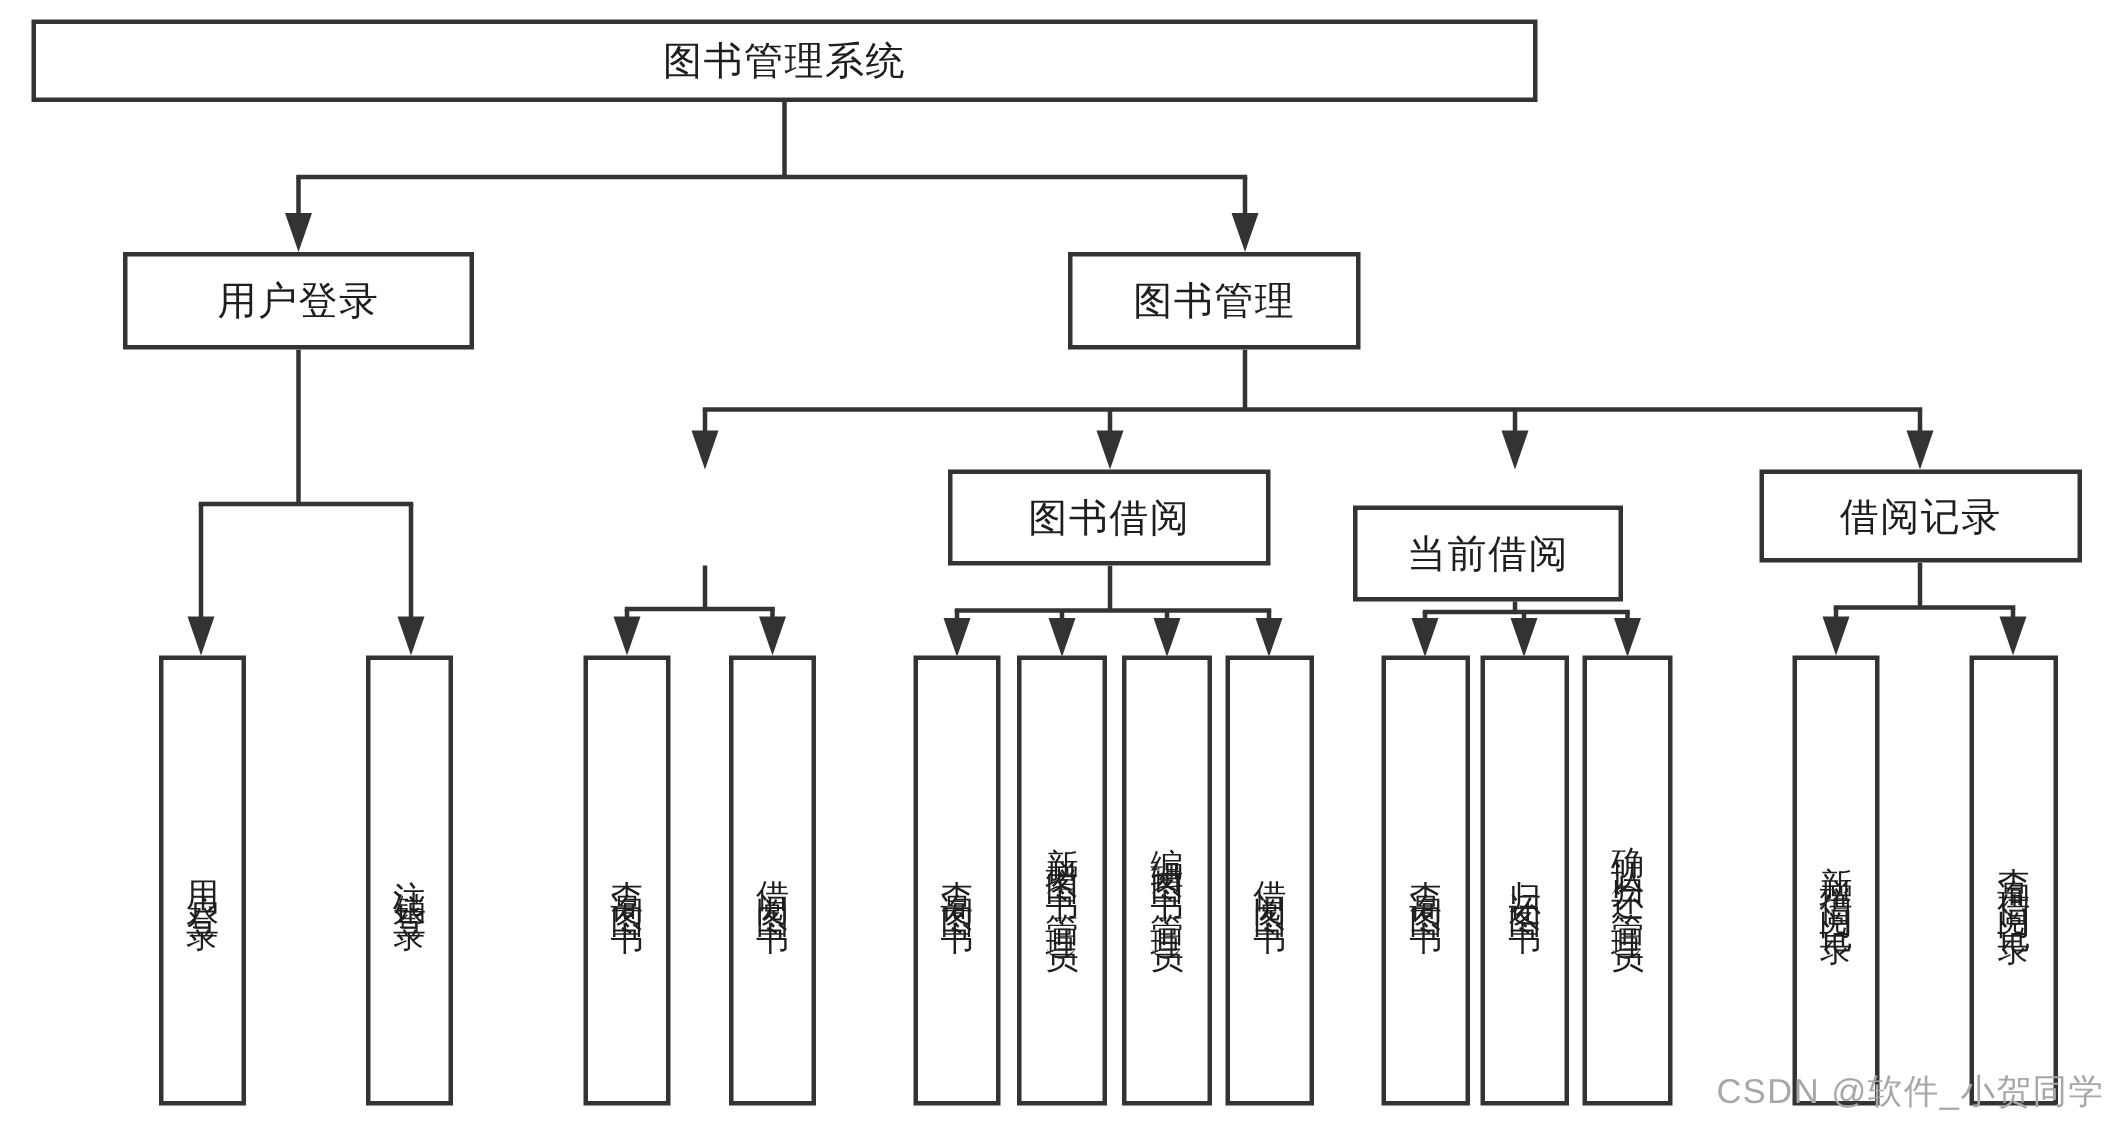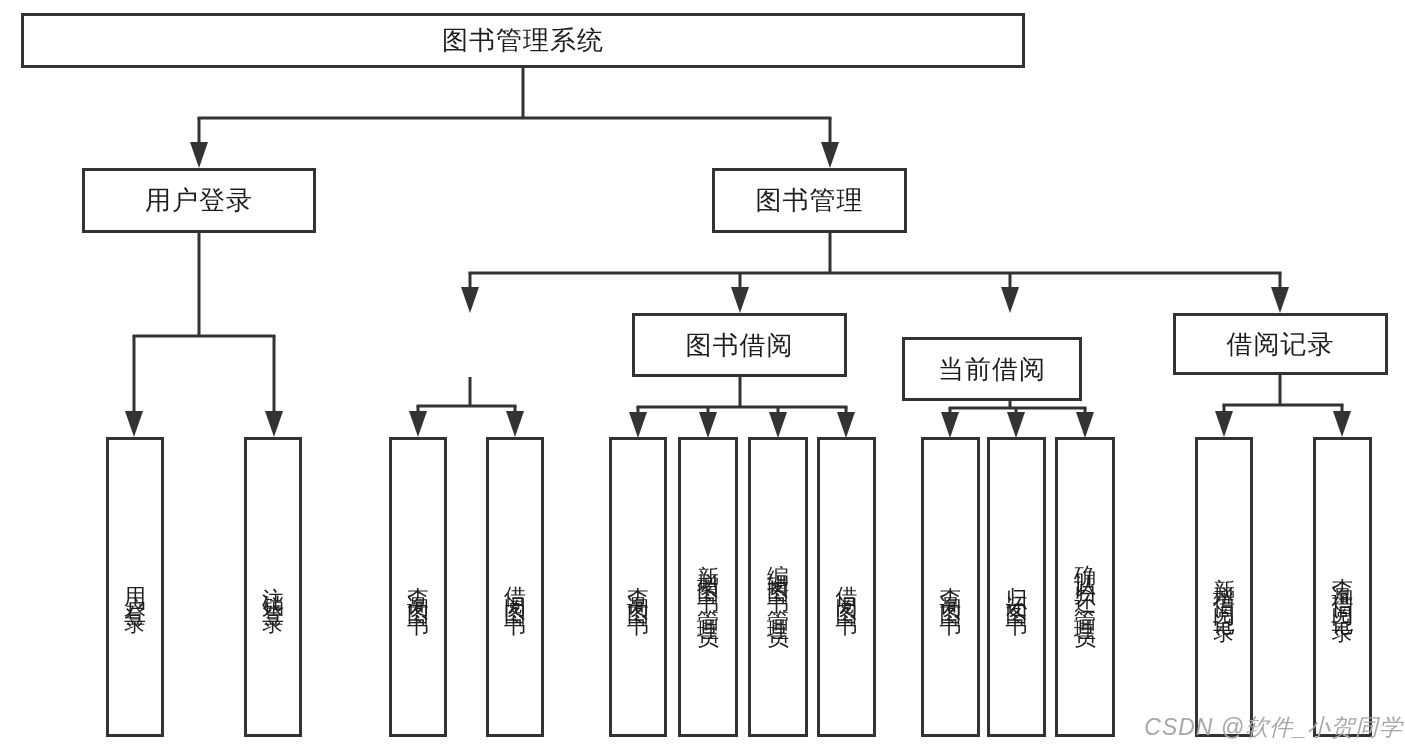--- a/index.html
+++ b/index.html
@@ -61,21 +61,20 @@
   .lf13 { left: 1313px; width: 59px; }
   .watermark {
     position: absolute;
     right: 2px;
     top: 712px;
     font-size: 23px;
     color: #a9a6a6;
     letter-spacing: 1px;
     z-index: 5;
     white-space: nowrap;
-    font-style: italic;
   }
 </style>
 </head>
 <body>
 
 <div class="canvas">
 
   <svg class="connectors" viewBox="0 0 1405 747" xmlns="http://www.w3.org/2000/svg">
     <g stroke="#333333" stroke-width="3" fill="none">
 

